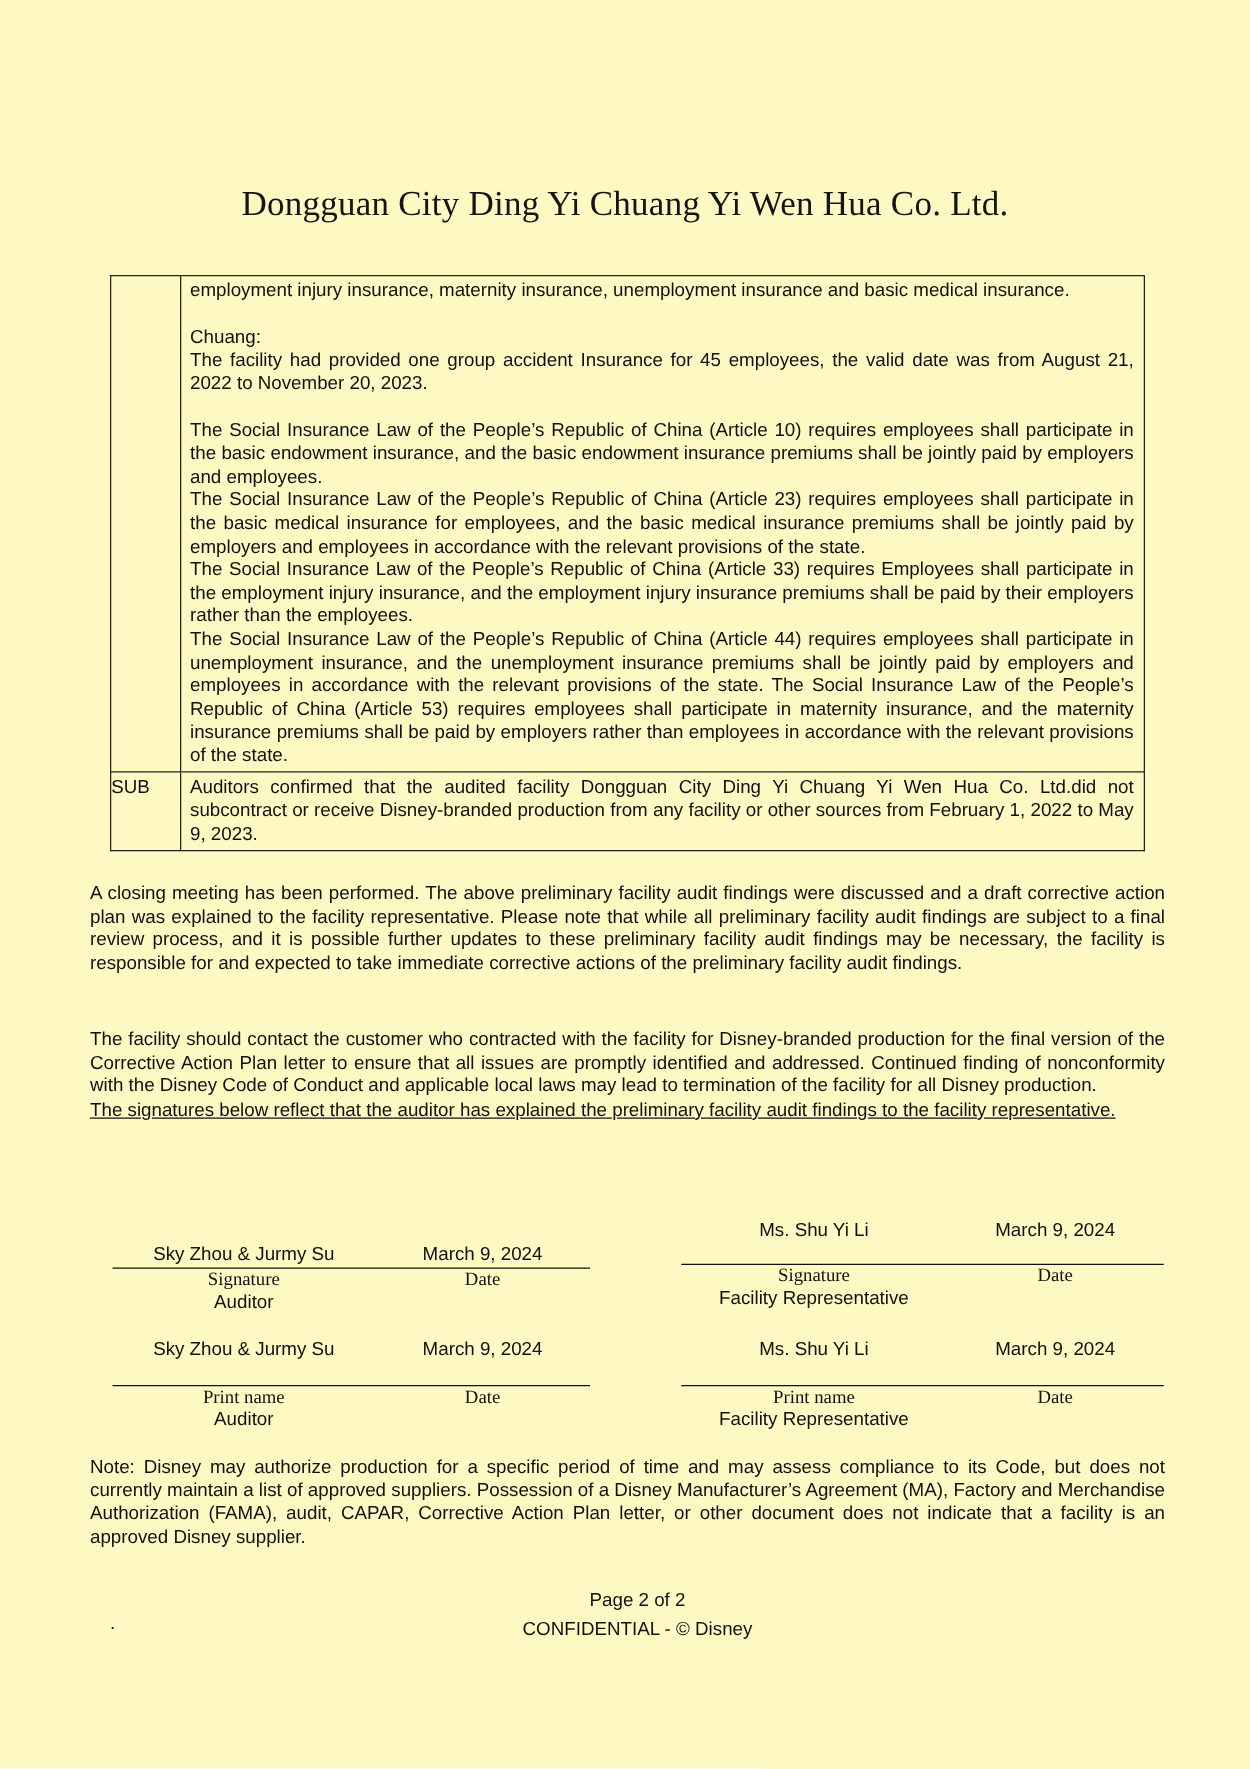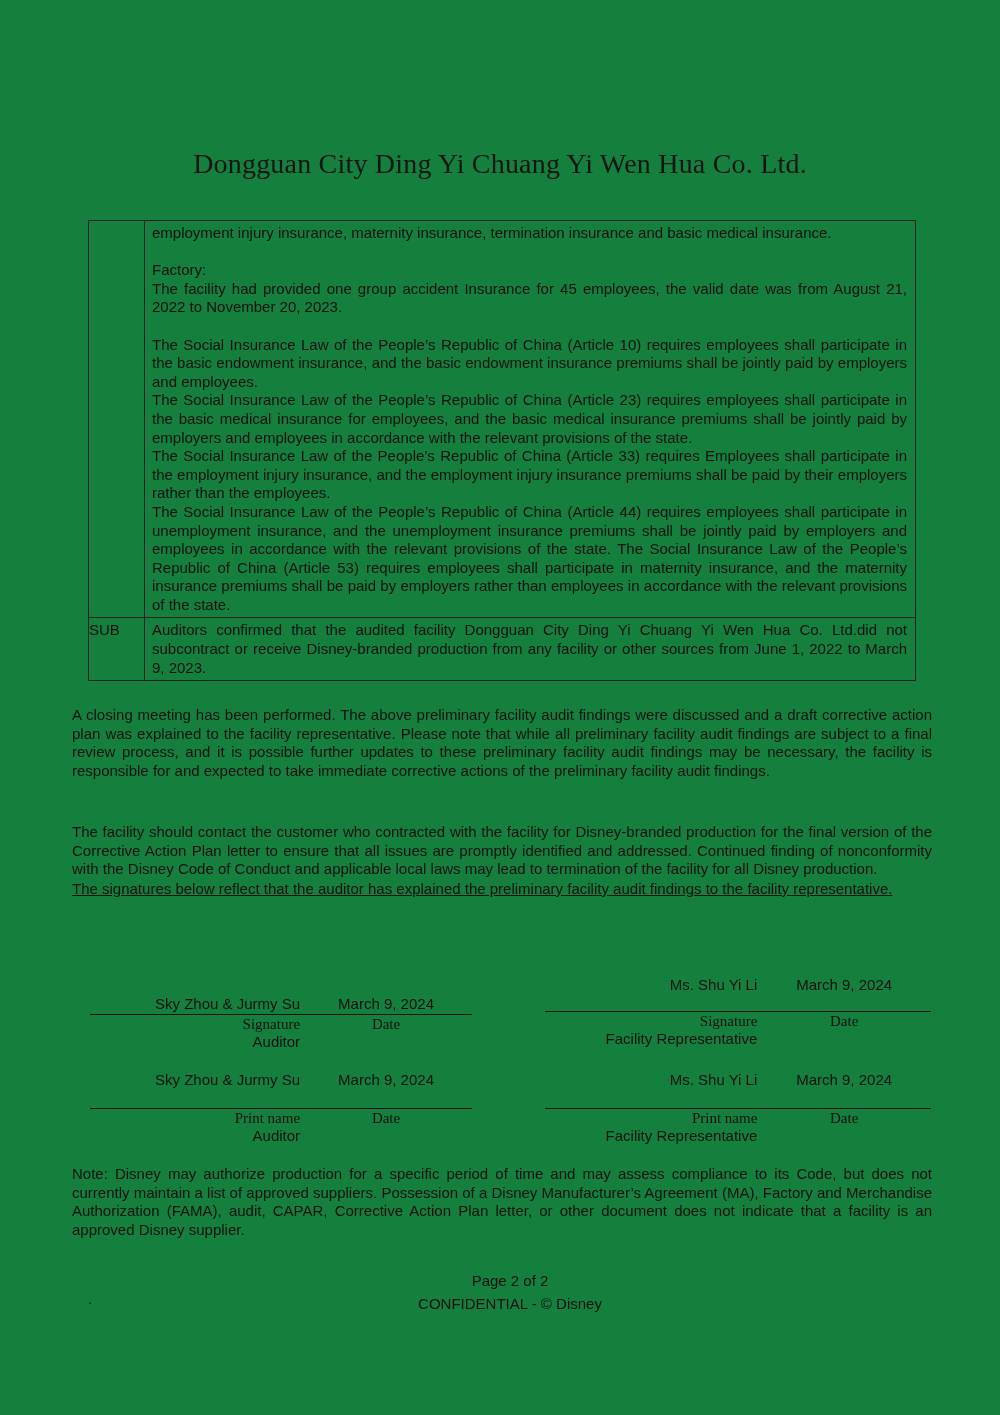--- a/index.html
+++ b/index.html
@@ -1,21 +1,21 @@
 <!DOCTYPE html>
 <html><head>
 <meta charset="utf-8">
 <style>
   * { margin:0; padding:0; box-sizing:border-box; }
   html,body { background:#ffffff; }
   body { font-family:"Liberation Sans", sans-serif; color:#111; }
   .page {
     position:relative;
     width:1000px; height:1415px;
-    background:#15803d;
+    background:#fef9c3;
     overflow:hidden;
     font-size:15px; line-height:18.6px;
   }
   .doc-title {
     position:absolute; left:0; right:0; top:146px;
     text-align:center;
     font-family:"Liberation Serif", serif;
     font-size:28px; line-height:36px;
     color:#151515;
     letter-spacing:0.2px;
@@ -48,21 +48,21 @@
   .p-contact { top:823px; }
   .p-intro   { top:880px;text-decoration:underline; }
   .p-note    { top:1165px; }
   
   .sigblock { position:absolute; }
   .sig-a { left:90px;  top:995px;  width:382px; }
   .sig-b { left:545px; top:976px;  width:386px; }
   .sig-c { left:90px;  top:1071px; width:382px; }
   .sig-d { left:545px; top:1071px; width:386px; }
   .sig-row { display:flex; }
-  .sig-name { width:55%; text-align:right; white-space:nowrap; }
+  .sig-name { width:55%; text-align:center; white-space:nowrap; }
   .sig-date { width:45%; text-align:center; white-space:nowrap; }
   .sig-gap0  { height:0; }
   .sig-gap16 { height:16px; }
   .sig-gap18 { height:18px; }
   .sig-line { border-top:1.8px solid #111; width:100%; }
   .sig-labels { display:flex; }
   .sig-labels .sig-name, .sig-labels .sig-date { white-space:normal;font-family:Liberation Serif, serif; }
   
   .footer {
     position:absolute; left:0; right:0; top:1269px;
@@ -76,35 +76,35 @@
 
 <div class="page">
 
   <div class="doc-title">Dongguan City Ding Yi Chuang Yi Wen Hua Co. Ltd.</div>
 
   <table class="audit-table">
     <tbody>
       <tr>
         <td class="label-cell"></td>
         <td class="content-cell">
-          <div class="cellp">employment injury insurance, maternity insurance, termination insurance and basic medical insurance.</div>
+          <div class="cellp">employment injury insurance, maternity insurance, unemployment insurance and basic medical insurance.</div>
           <div class="cellp"></div>
-          <div class="cellp">Factory:</div>
+          <div class="cellp">Chuang:</div>
           <div class="cellp">The facility had provided one group accident Insurance for 45 employees, the valid date was from August 21, 2022 to November 20, 2023.</div>
           <div class="cellp"></div>
           <div class="cellp">The Social Insurance Law of the People’s Republic of China (Article 10) requires employees shall participate in the basic endowment insurance, and the basic endowment insurance premiums shall be jointly paid by employers and employees.</div>
           <div class="cellp">The Social Insurance Law of the People’s Republic of China (Article 23) requires employees shall participate in the basic medical insurance for employees, and the basic medical insurance premiums shall be jointly paid by employers and employees in accordance with the relevant provisions of the state.</div>
           <div class="cellp">The Social Insurance Law of the People’s Republic of China (Article 33) requires Employees shall participate in the employment injury insurance, and the employment injury insurance premiums shall be paid by their employers rather than the employees.</div>
           <div class="cellp">The Social Insurance Law of the People’s Republic of China (Article 44) requires employees shall participate in unemployment insurance, and the unemployment insurance premiums shall be jointly paid by employers and employees in accordance with the relevant provisions of the state. The Social Insurance Law of the People’s Republic of China (Article 53) requires employees shall participate in maternity insurance, and the maternity insurance premiums shall be paid by employers rather than employees in accordance with the relevant provisions of the state.</div>
         </td>
       </tr>
       <tr>
         <td class="label-cell">SUB</td>
         <td class="content-cell">
-          <div class="cellp">Auditors confirmed that the audited facility Dongguan City Ding Yi Chuang Yi Wen Hua Co. Ltd.did not subcontract or receive Disney-branded production from any facility or other sources from June 1, 2022 to March 9, 2023.</div>
+          <div class="cellp">Auditors confirmed that the audited facility Dongguan City Ding Yi Chuang Yi Wen Hua Co. Ltd.did not subcontract or receive Disney-branded production from any facility or other sources from February 1, 2022 to May 9, 2023.</div>
         </td>
       </tr>
     </tbody>
   </table>
 
   <div class="bodyp p-closing">A closing meeting has been performed. The above preliminary facility audit findings were discussed and a draft corrective action plan was explained to the facility representative.  Please note that while all preliminary facility audit findings are subject to a final review process, and it is possible further updates to these preliminary facility audit findings may be necessary, the facility is responsible for and expected to take immediate corrective actions of the preliminary facility audit findings.</div>
   <div class="bodyp p-contact">The facility should contact the customer who contracted with the facility for Disney-branded production for the final version of the Corrective Action Plan letter to ensure that all issues are promptly identified and addressed.  Continued finding of nonconformity with the Disney Code of Conduct and applicable local laws may lead to termination of the facility for all Disney production.</div>
   <div class="bodyp p-intro">The signatures below reflect that the auditor has explained the preliminary facility audit findings to the facility representative.</div>
 
   <div class="sigblock sig-a">

